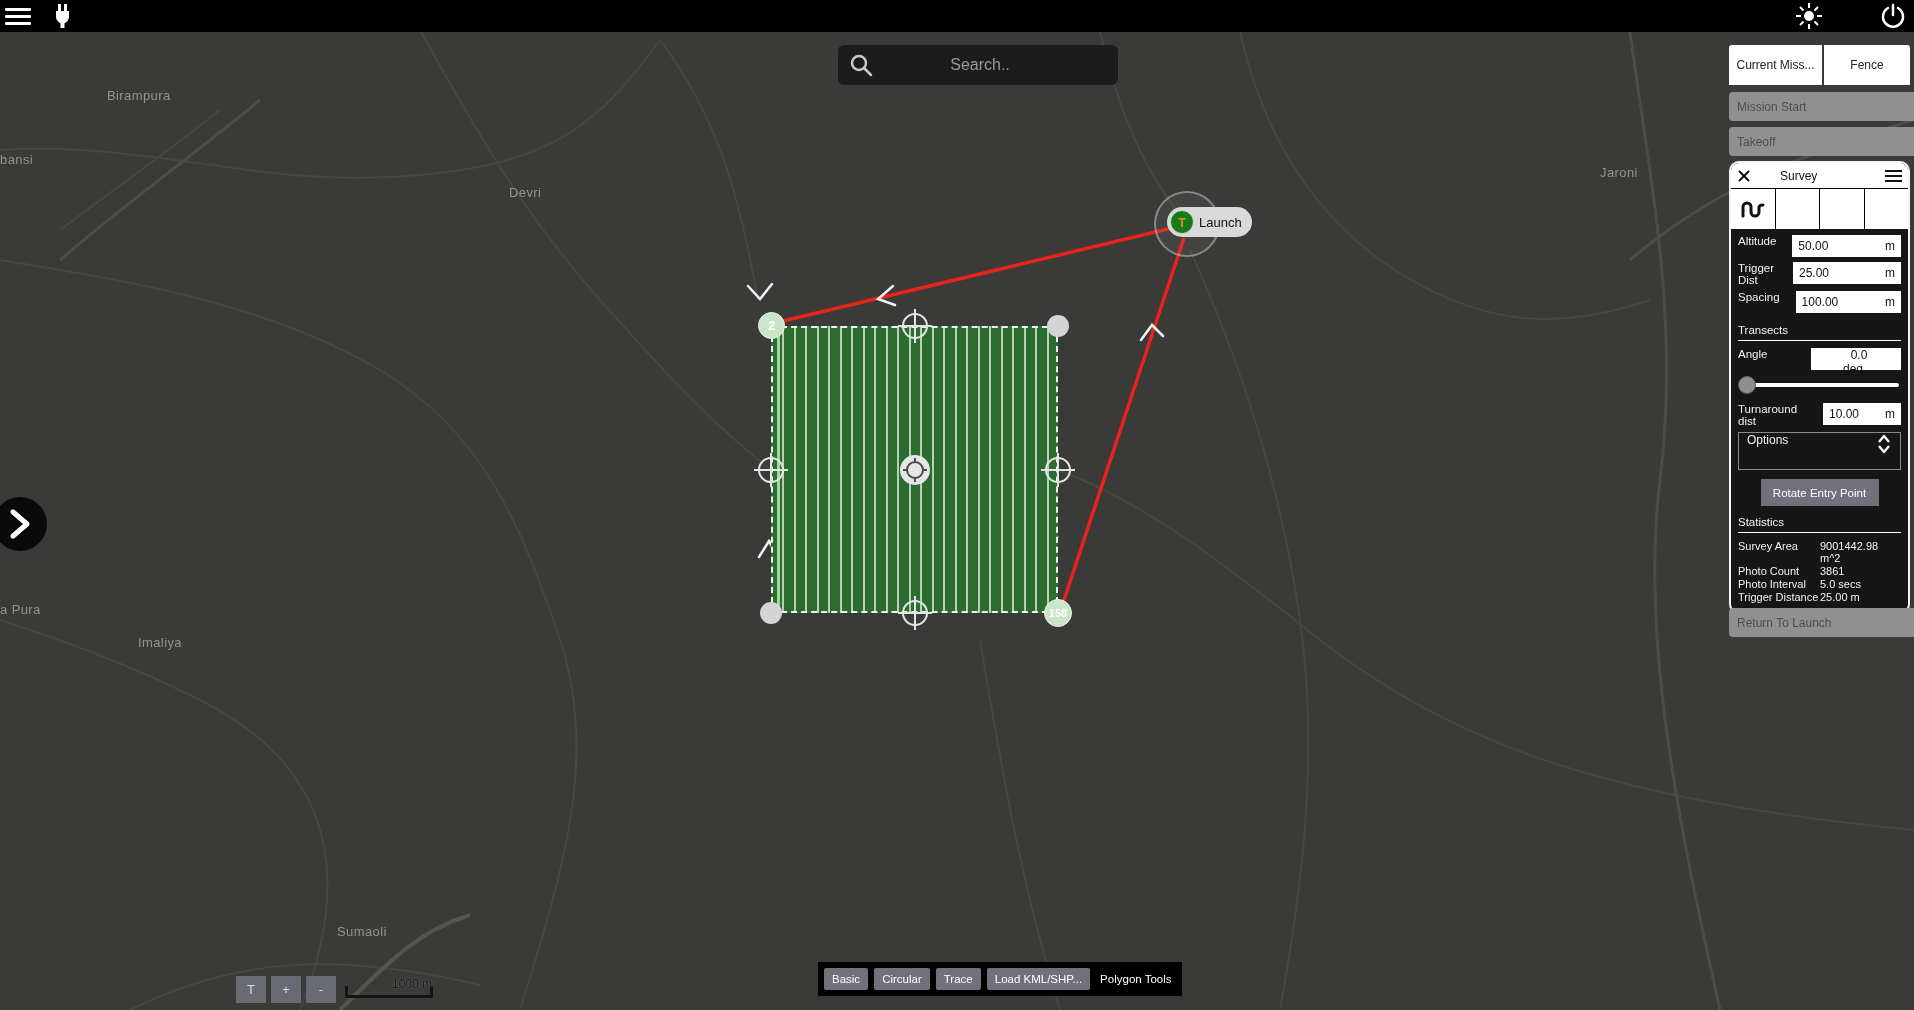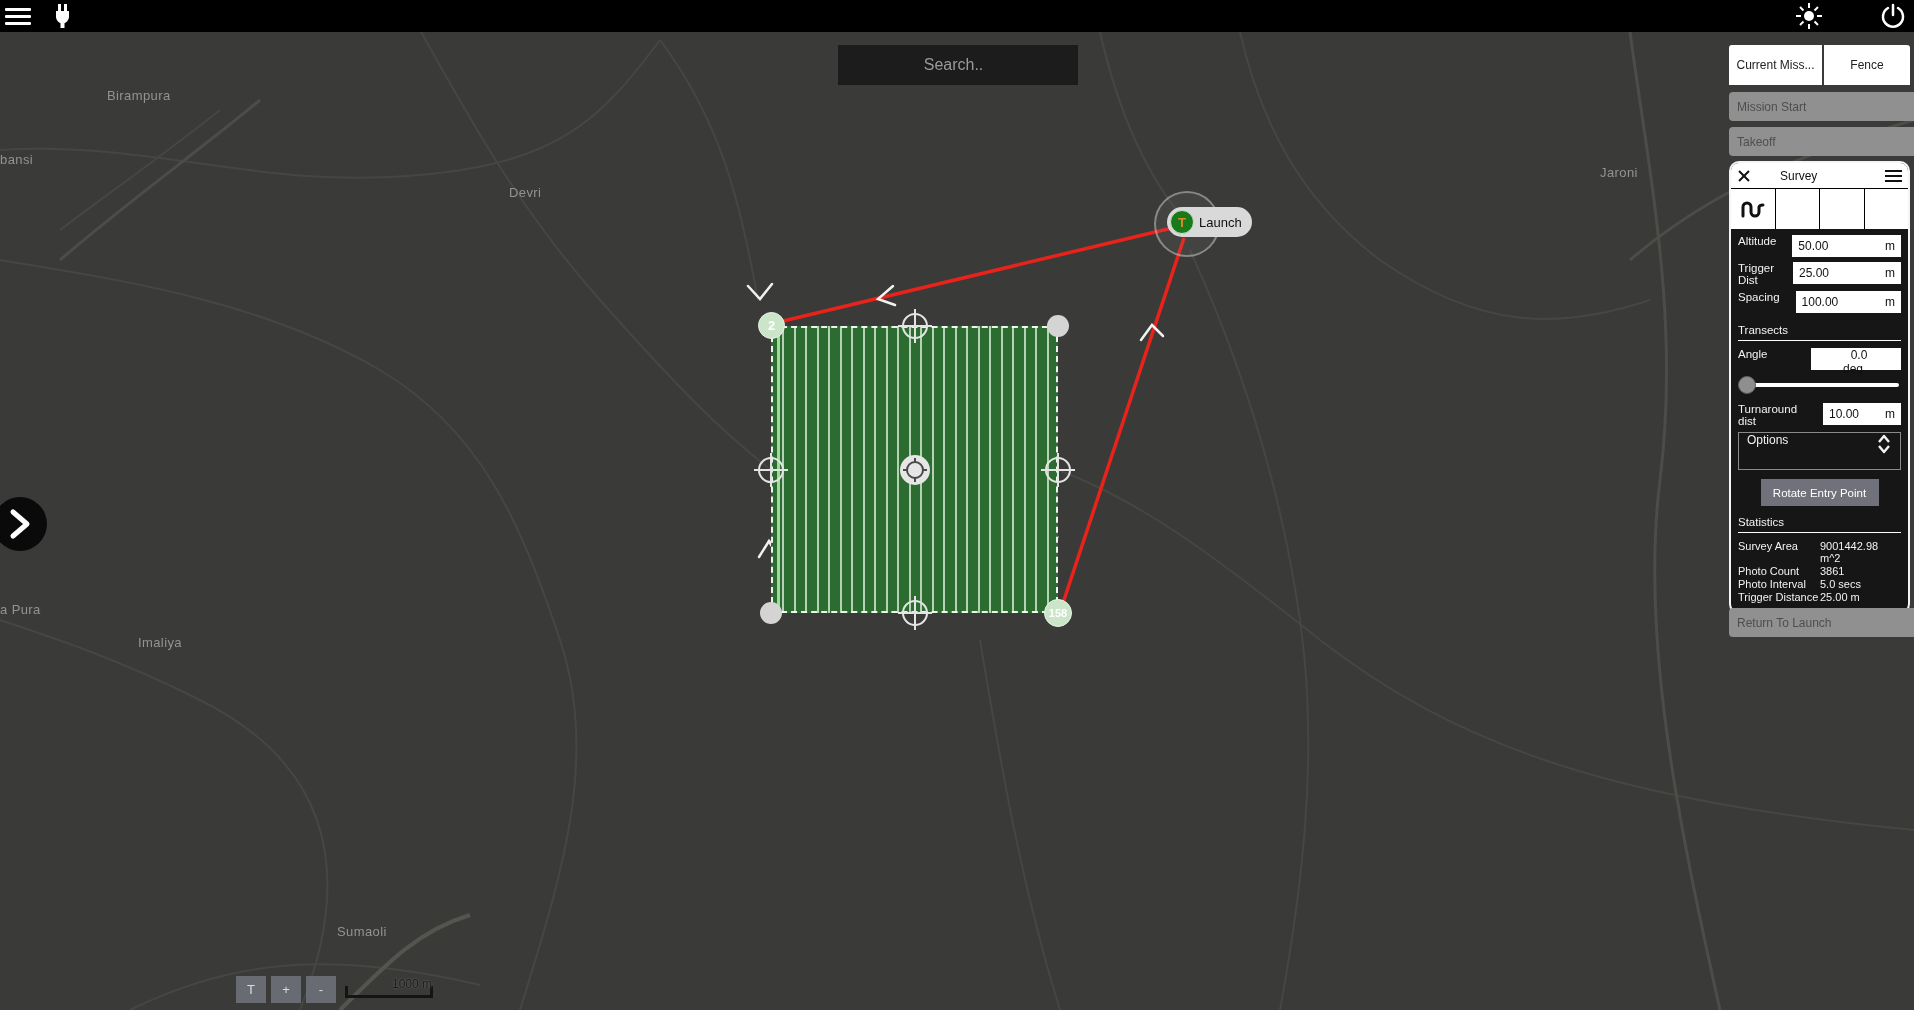--- a/index.html
+++ b/index.html
@@ -11,22 +11,22 @@
   
   #topbar{left:0;top:0;width:1914px;height:32px;background:#000;z-index:50;}
   .hamburger{left:5px;top:8px;width:26px;height:17px;cursor:pointer;}
   .hamburger span{display:block;height:3px;background:#fff;margin-bottom:4px;border-radius:1px;}
   #temp-text{right:62px;top:7px;color:#eee;font-size:15px;letter-spacing:.5px;}
 
   
   .maplabel{color:#93938f;font-size:13px;letter-spacing:.4px;z-index:5;white-space:nowrap;}
 
   
-  #searchbox{left:838px;top:45px;width:240px;height:40px;background:#1c1c1c;
-             border-radius:0;z-index:40;display:flex;align-items:center;}
+  #searchbox{left:838px;top:45px;width:280px;height:40px;background:#1c1c1c;
+             border-radius:6px;z-index:40;display:flex;align-items:center;}
   #search-input{flex:1;background:transparent;border:none;outline:none;color:#bbb;
                 font-size:16px;text-align:center;font-family:"Liberation Sans",sans-serif;
                 padding-right:34px;}
   #search-input::placeholder{color:#9a9a9a;}
 
   
   #expand-btn{left:-7px;top:497px;width:54px;height:54px;border-radius:50%;
               background:#0a0a0a;z-index:40;cursor:pointer;}
 
   
@@ -249,20 +249,27 @@
   </div>
 
   <div class="abs zoom-btn" style="left:236px;top:976px;">T</div>
   <div class="abs zoom-btn" style="left:271px;top:976px;">+</div>
   <div class="abs zoom-btn" style="left:306px;top:976px;">-</div>
   <div class="abs" id="scalebar-line"></div>
   <div class="abs scalebar-tick" style="left:345px;"></div>
   <div class="abs scalebar-tick" style="left:430px;"></div>
   <span class="abs" id="scale-label">1000 m</span>
 
+  <div class="abs" id="bottom-toolbar">
+    <div class="tb-btn">Basic</div>
+    <div class="tb-btn">Circular</div>
+    <div class="tb-btn">Trace</div>
+    <div class="tb-btn">Load KML/SHP...</div>
+    <span id="polygon-tools-label">Polygon Tools</span>
+  </div>
 
   <div class="abs" id="right-panel">
     <div class="rtab" style="left:0;width:93px;border-radius:3px 0 0 0;">Current Miss...</div>
     <div class="rtab" style="left:95px;width:86px;border-radius:0 3px 0 0;">Fence</div>
 
     <div class="gray-btn" style="top:54px;">Mission Start</div>
     <div class="gray-btn" style="top:89px;">Takeoff</div>
 
     <div id="survey-panel">
       <div id="survey-header">

